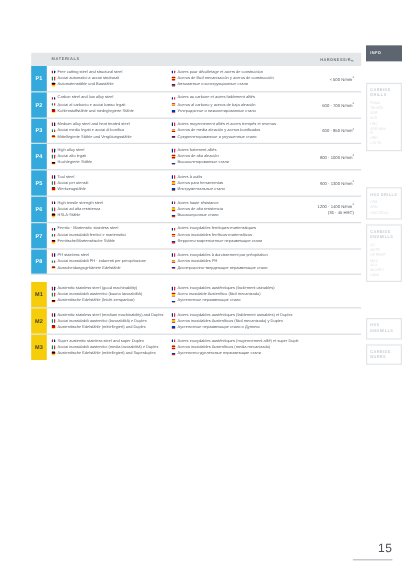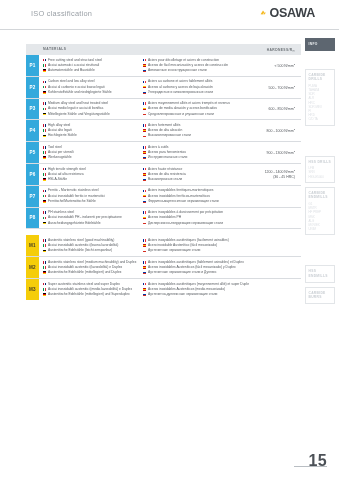--- a/index.html
+++ b/index.html
@@ -115,40 +115,28 @@
   .spacer-sm { height: 14px; }
   .spacer-md { height: 26px; }
 
   
   .footer-rule {
     position: absolute; left: 294px; top: 466px; width: 33px;
     border-bottom: 0.8px solid #b9bec3;
   }
   .page-num {
     position: absolute; right: 12px; top: 452px;
-    font-size: 16px; font-weight: bold; color: #4c5157; letter-spacing: 0.4px;
+    font-size: 10px; font-weight: normal; color: #4c5157; letter-spacing: 0.4px;
   }
 </style>
 </head>
 <body>
 
 <div class="page">
 
-  <div class="header">
-    <div class="header-title">ISO classification</div>
-    <div class="logo-wrap">
-      <span class="logo-mark">
-        <svg width="8" height="8" viewBox="0 0 8 8">
-          <path d="M0.6 5.2 L3.0 1.6 L4.3 3.2 L2.6 5.4 Z" fill="#f5b921"></path>
-          <path d="M3.2 5.3 L5.0 2.9 L5.6 4.0 L4.4 5.4 Z" fill="#f5b921"></path>
-        </svg>
-      </span>
-      <span class="logo-text">OSAWA</span>
-    </div>
-  </div>
 
   <div class="table">
     <div class="thead">
       <div class="th-materials">MATERIALS</div>
       <div class="th-hardness">HARDNESS/Rₘ</div>
     </div>
     <div id="tbody">
         <div class="row">
           <div class="tag p">P1</div>
           <div class="cells">

